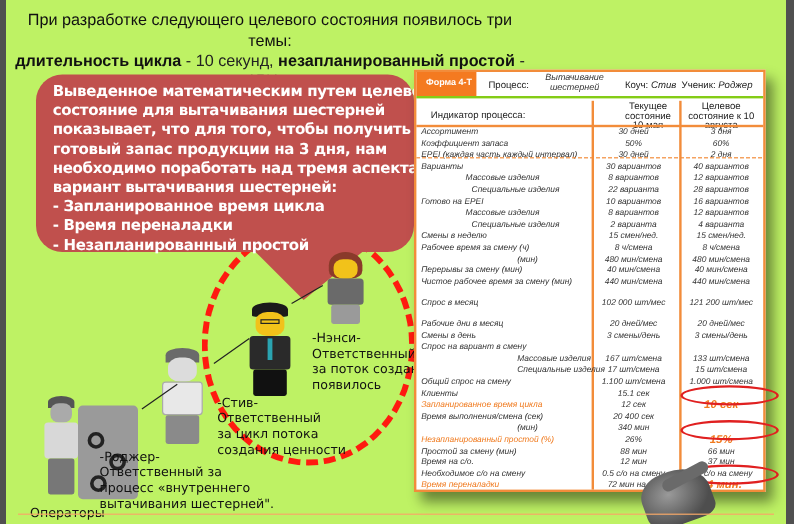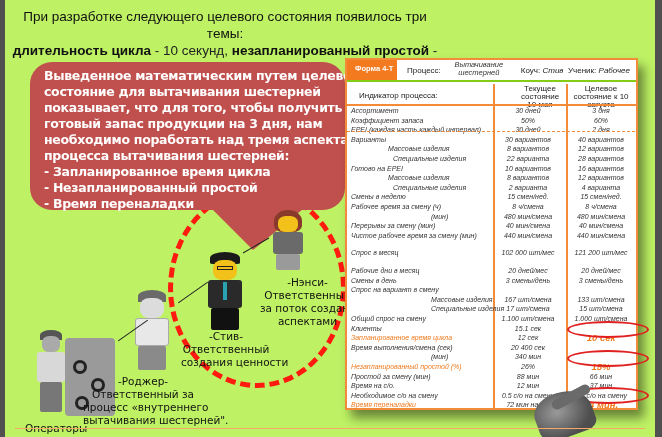--- a/index.html
+++ b/index.html
@@ -73,21 +73,21 @@
     border: 5px dashed #ff1a10; border-radius: 50%;
   }
 
   
   .fig { position: absolute; }
   .head { position: absolute; border-radius: 40%; background: #f2c21a; }
   .body { position: absolute; border-radius: 3px; }
   .legs { position: absolute; border-radius: 2px; }
 
   .caption {
-    position: absolute; font-size: 10.5px; line-height: 13px; text-align: center; color: #111;
+    position: absolute; font-size: 10.5px; line-height: 13px; text-align: left; color: #111;
     font-family: "DejaVu Sans", sans-serif; white-space: nowrap;
   }
 
   .bottom-line { position: absolute; left: 10px; top: 428px; width: 630px; height: 1px; background: #f7a868; }
 
   .hand {
     position: absolute; left: 530px; top: 392px; width: 58px; height: 45px;
     background: radial-gradient(ellipse at 40% 40%, #9a9a9a, #4e4e4e 70%);
     border-radius: 40% 50% 20% 30%;
     transform: rotate(-20deg);
@@ -115,24 +115,24 @@
 
   <div class="dashed-ring"></div>
 
   <div class="callout-tail-fill"></div>
   <div class="callout">
     <span class="line">Выведенное математическим путем целевое</span>
     <span class="line">состояние для вытачивания шестерней</span>
     <span class="line">показывает, что для того, чтобы получить</span>
     <span class="line">готовый запас продукции на 3 дня, нам</span>
     <span class="line">необходимо поработать над тремя аспектами</span>
-    <span class="line">процесса вытачивания шестерней:</span>
+    <span class="line">вариант вытачивания шестерней:</span>
     <span class="line">- Запланированное время цикла</span>
+    <span class="line">- Время переналадки</span>
     <span class="line">- Незапланированный простой</span>
-    <span class="line">- Время переналадки</span>
   </div>
 
   <div class="fig" style="left:263px;top:210px;width:40px;height:60px;">
     <div style="position:absolute;left:6px;top:0;width:28px;height:22px;background:#8a3a2a;border-radius:50% 50% 30% 30%;"></div>
     <div class="head" style="left:10px;top:6px;width:20px;height:16px;"></div>
     <div class="body" style="left:5px;top:22px;width:30px;height:22px;background:#6a6a6a;"></div>
     <div class="legs" style="left:8px;top:44px;width:24px;height:16px;background:#9a9a9a;"></div>
   </div>
 
   <div class="fig" style="left:200px;top:252px;width:40px;height:78px;">
@@ -163,45 +163,46 @@
   </div>
 
   <div class="arrow-line" style="left:170px;top:292px;width:36px;transform:rotate(-35deg);"></div>
   <div class="arrow-line" style="left:110px;top:330px;width:36px;transform:rotate(-35deg);"></div>
   <div class="arrow-line" style="left:236px;top:245px;width:30px;transform:rotate(-30deg);"></div>
 
   <div class="caption" style="left:255px;top:276px;width:95px;">
     <div>-Нэнси-</div>
     <div>Ответственный</div>
     <div>за поток создания</div>
-    <div>аспектами</div>
+    <div>появилось</div>
   </div>
   <div class="caption" style="left:176px;top:330px;width:90px;">
     <div>-Стив-</div>
     <div>Ответственный</div>
+    <div>за цикл потока</div>
     <div>создания ценности</div>
   </div>
   <div class="caption" style="left:78px;top:375px;width:120px;">
     <div>-Роджер-</div>
     <div>Ответственный за</div>
     <div>процесс «внутреннего</div>
     <div>вытачивания шестерней".</div>
   </div>
   <div class="caption" style="left:20px;top:422px;width:60px;text-align:left;">Операторы</div>
 
   <div class="form-card">
     <div class="form-header">
       <div class="form-tag">Форма 4-Т</div>
       <div class="form-process-label">Процесс:</div>
       <div class="form-process-value">Вытачивание шестерней</div>
       <div class="form-coach">
         <span>Коуч:</span>
         <i>Стив</i>&nbsp;
         <span>Ученик:</span>
-        <i>Рабочее</i>
+        <i>Роджер</i>
       </div>
     </div>
 
     <div class="col-div" style="left:146px;"></div>
     <div class="col-div" style="left:219px;"></div>
 
     <div class="row" style="top:25px;height:18px;">
       <span class="c0 hdr" style="top:6px;padding-left:8px;">Индикатор процесса:</span>
       <span class="c1 hdr" style="white-space:normal;line-height:8px;padding-left:24px;">Текущее состояние 10 мая</span>
       <span class="c2 hdr" style="white-space:normal;line-height:8px;">Целевое состояние к 10 августа</span>

